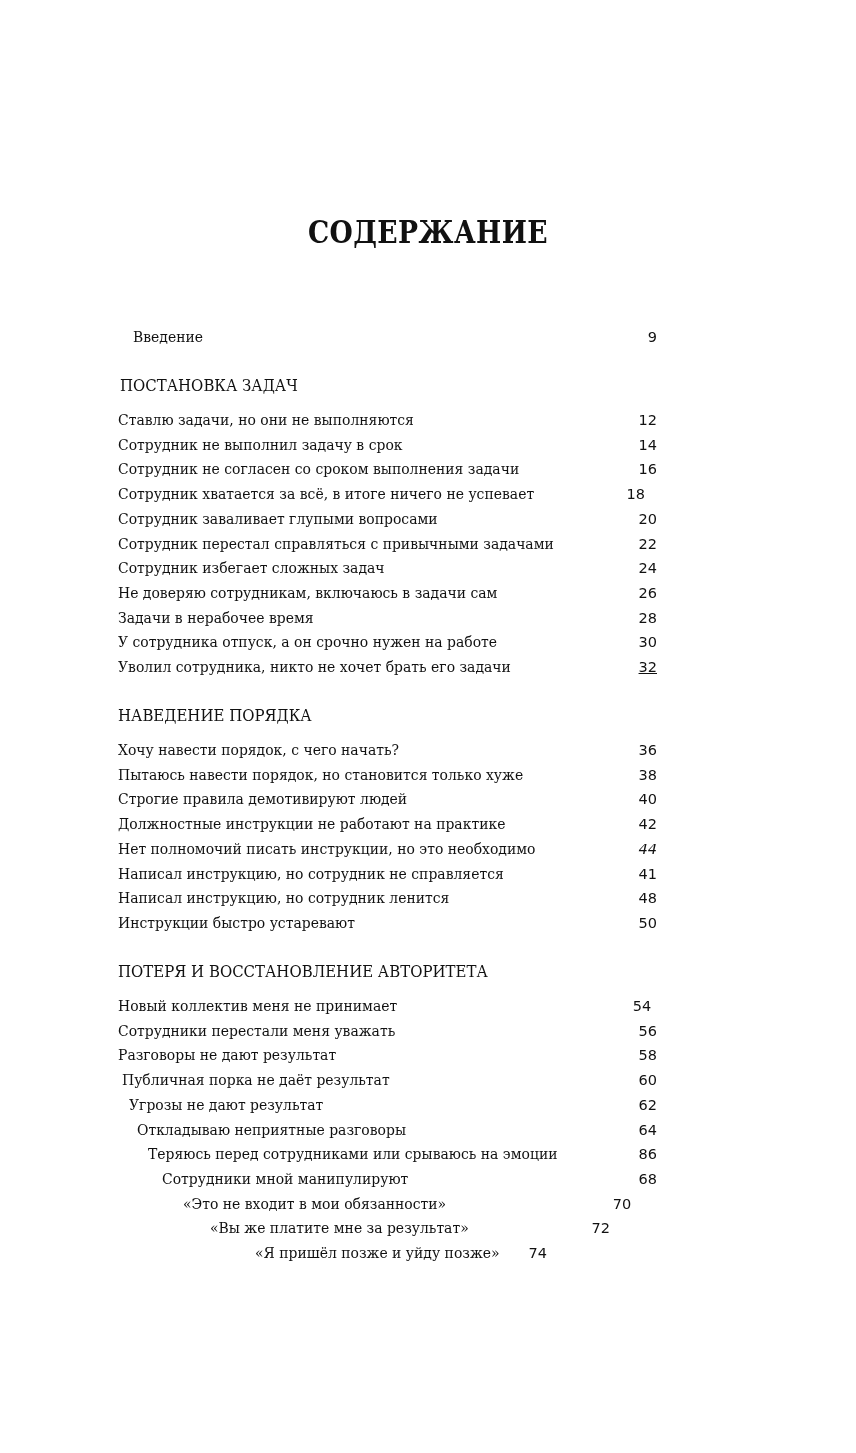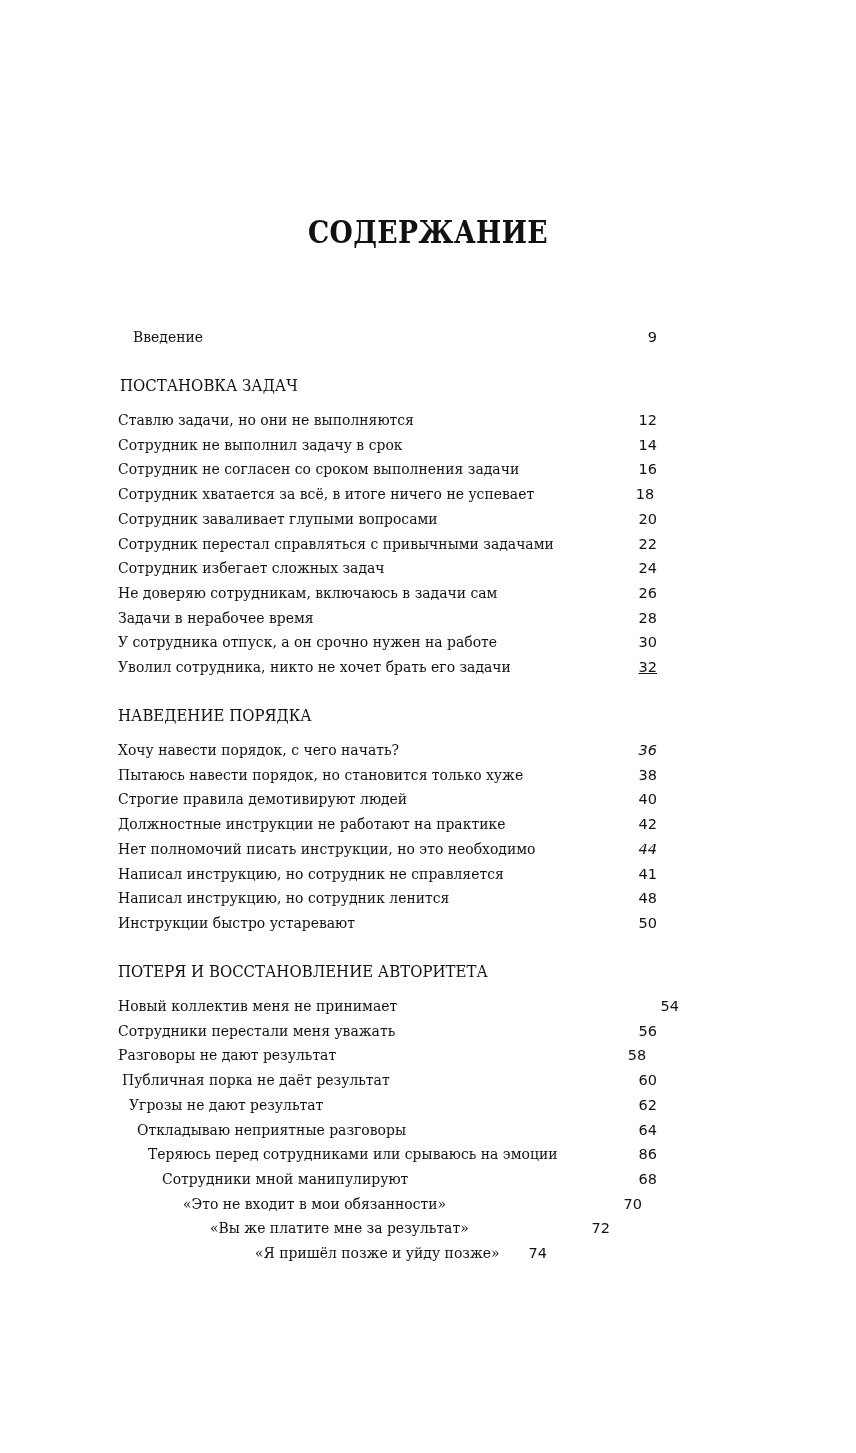--- a/index.html
+++ b/index.html
@@ -51,21 +51,21 @@
     <div class="row" style="top: 433.7px; left: 118px;">
       <span class="label">Сотрудник не выполнил задачу в срок</span>
       <span class="page" style="left: 499px;">14</span>
     </div>
     <div class="row" style="top: 458.4px; left: 118px;">
       <span class="label">Сотрудник не согласен со сроком выполнения задачи</span>
       <span class="page" style="left: 499px;">16</span>
     </div>
     <div class="row" style="top: 483.1px; left: 118px;">
       <span class="label">Сотрудник хватается за всё, в итоге ничего не успевает</span>
-      <span class="page" style="left: 507px; text-align: center;">18</span>
+      <span class="page" style="left: 487px;">18</span>
     </div>
     <div class="row" style="top: 507.8px; left: 118px;">
       <span class="label">Сотрудник заваливает глупыми вопросами</span>
       <span class="page" style="left: 499px;">20</span>
     </div>
     <div class="row" style="top: 532.5px; left: 118px;">
       <span class="label">Сотрудник перестал справляться с привычными задачами</span>
       <span class="page" style="left: 499px;">22</span>
     </div>
     <div class="row" style="top: 557.2px; left: 118px;">
@@ -87,21 +87,21 @@
     <div class="row" style="top: 656px; left: 118px;">
       <span class="label">Уволил сотрудника, никто не хочет брать его задачи</span>
       <span class="page" style="left: 499px; text-decoration: underline;">32</span>
     </div>
   </div>
 
 <div class="section" style="top:703px; left:118px;">НАВЕДЕНИЕ ПОРЯДКА</div>
 <div id="sec1">
     <div class="row" style="top: 739px; left: 118px;">
       <span class="label">Хочу навести порядок, с чего начать?</span>
-      <span class="page" style="left: 499px; font-style: italic;">36</span>
+      <span class="page" style="left: 499px;">36</span>
     </div>
     <div class="row" style="top: 763.7px; left: 118px;">
       <span class="label">Пытаюсь навести порядок, но становится только хуже</span>
       <span class="page" style="left: 499px;">38</span>
     </div>
     <div class="row" style="top: 788.4px; left: 118px;">
       <span class="label">Строгие правила демотивируют людей</span>
       <span class="page" style="left: 499px;">40</span>
     </div>
     <div class="row" style="top: 813.1px; left: 118px;">
@@ -123,29 +123,29 @@
     <div class="row" style="top: 911.9px; left: 118px;">
       <span class="label">Инструкции быстро устаревают</span>
       <span class="page" style="left: 499px;">50</span>
     </div>
   </div>
 
 <div class="section" style="top:959px; left:118px;">ПОТЕРЯ И ВОССТАНОВЛЕНИЕ АВТОРИТЕТА</div>
 <div id="sec2">
     <div class="row" style="top: 995px; left: 118px;">
       <span class="label">Новый коллектив меня не принимает</span>
-      <span class="page" style="left: 521px;">54</span>
+      <span class="page" style="left: 504px; text-align: center;">54</span>
     </div>
     <div class="row" style="top: 1019.7px; left: 118px;">
       <span class="label">Сотрудники перестали меня уважать</span>
       <span class="page" style="left: 499px;">56</span>
     </div>
     <div class="row" style="top: 1044.4px; left: 118px;">
       <span class="label">Разговоры не дают результат</span>
-      <span class="page" style="left: 499px; text-align: center;">58</span>
+      <span class="page" style="left: 499px;">58</span>
     </div>
     <div class="row" style="top: 1069.1px; left: 122px;">
       <span class="label">Публичная порка не даёт результат</span>
       <span class="page" style="left: 495px;">60</span>
     </div>
     <div class="row" style="top: 1093.8px; left: 129px;">
       <span class="label">Угрозы не дают результат</span>
       <span class="page" style="left: 488px;">62</span>
     </div>
     <div class="row" style="top: 1118.5px; left: 137px;">
@@ -155,21 +155,21 @@
     <div class="row" style="top: 1143.2px; left: 148px;">
       <span class="label">Теряюсь перед сотрудниками или срываюсь на эмоции</span>
       <span class="page" style="left: 469px;">86</span>
     </div>
     <div class="row" style="top: 1167.9px; left: 162px;">
       <span class="label">Сотрудники мной манипулируют</span>
       <span class="page" style="left: 455px;">68</span>
     </div>
     <div class="row" style="top: 1192.6px; left: 183px;">
       <span class="label">«Это не входит в мои обязанности»</span>
-      <span class="page" style="left: 419px;">70</span>
+      <span class="page" style="left: 419px; text-align: center;">70</span>
     </div>
     <div class="row" style="top: 1217.3px; left: 210px;">
       <span class="label">«Вы же платите мне за результат»</span>
       <span class="page" style="left: 360px;">72</span>
     </div>
     <div class="row" style="top: 1242px; left: 255px;">
       <span class="label">«Я пришёл позже и уйду позже»</span>
       <span class="page" style="left: 252px;">74</span>
     </div>
   </div>

